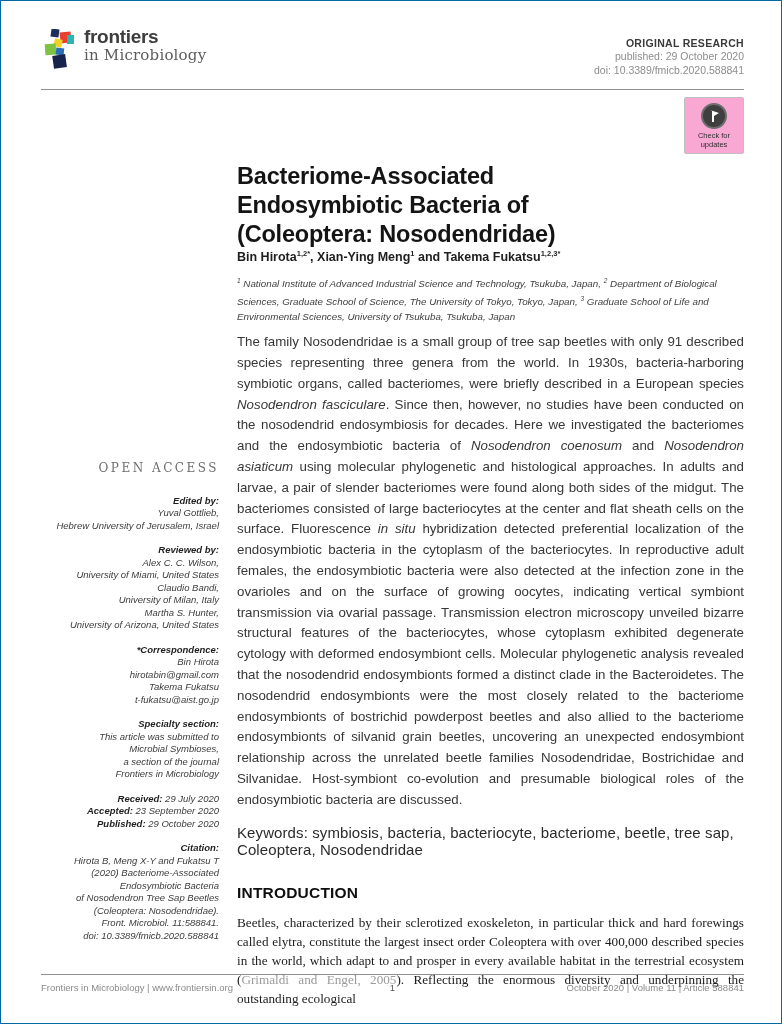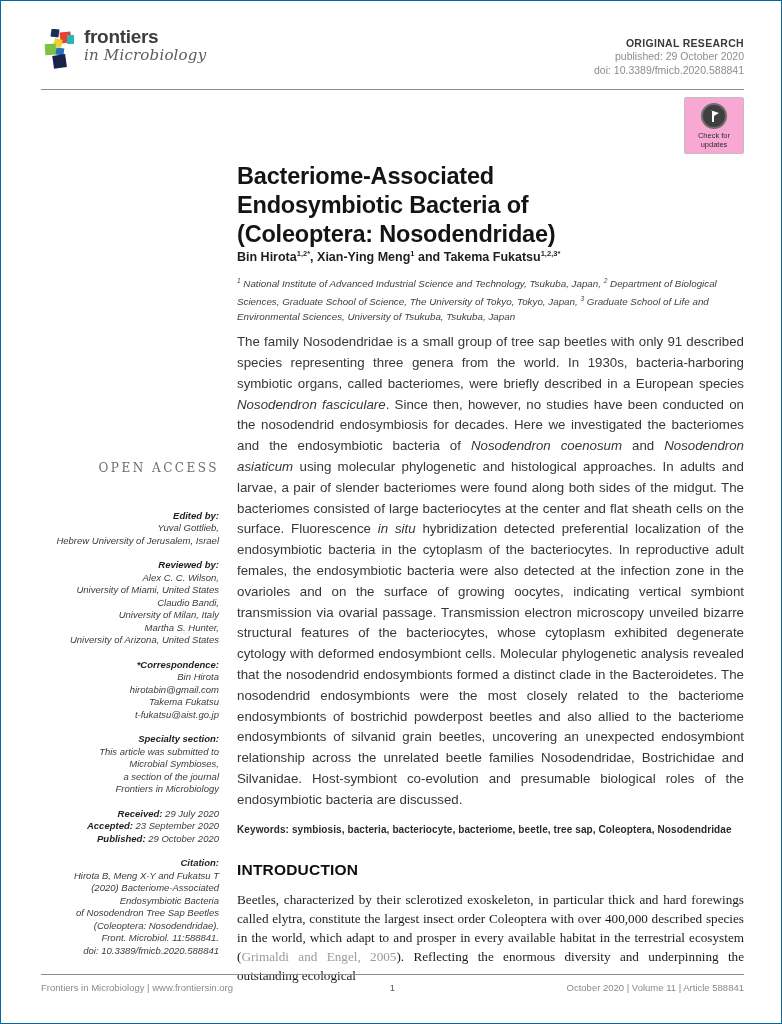--- a/index.html
+++ b/index.html
@@ -5,51 +5,51 @@
   * { margin:0; padding:0; box-sizing:border-box; }
   html,body { background:#fff; }
   body { width:782px; height:1024px; font-family:"Liberation Sans", sans-serif; color:#222; }
   .page { position:relative; width:782px; height:1024px; background:#fff; border:1px solid #0369a1; padding:26px 37px 0 40px; overflow:hidden; }
 
   
   .hdr { display:flex; justify-content:space-between; align-items:flex-start; padding-bottom:12px; border-bottom:1px solid #8f8f8f; }
   .logo { display:flex; align-items:flex-start; gap:7px; }
   .logo svg { margin-top:2px; }
   .logo-name { font-size:19px; font-weight:bold; color:#3d3d3d; line-height:19px; letter-spacing:-0.3px; }
-  .logo-sub { font-size:15px; color:#5c5c5c; line-height:18px; font-family:"DejaVu Serif", serif; letter-spacing:0.2px;font-style:italic; }
+  .logo-sub { font-size:15px; color:#5c5c5c; line-height:18px; font-family:"DejaVu Serif", serif; letter-spacing:0.2px; }
   .pubinfo { text-align:right; padding-top:10px; }
   .pub-type { font-size:10.5px; font-weight:bold; color:#3a3a3a; letter-spacing:0.3px;text-align:right; }
   .pub-line { font-size:10.5px; color:#8d8d8d; line-height:14px; }
 
   
   .badge { position:absolute; top:96px; right:37px; width:60px; padding:5px 3px 4px; border:1px solid #bfbfbf; background:#f9a8d4; text-align:center; border-radius:2px; cursor:pointer; }
   .badge-circle { width:26px; height:26px; margin:0 auto 3px; }
   .badge-txt { font-size:7.5px; line-height:8.5px; color:#2e2e2e; }
 
   
   .cols { display:flex; margin-top:72px; }
   .sidebar { width:178px; flex-shrink:0; text-align:right; font-style:italic; font-size:9.5px; line-height:12.5px; color:#3c3c3c; padding-top:300px; }
-  .open-access { font-style:normal; font-size:12px; letter-spacing:2.5px; color:#6d6d6d; margin-bottom:35px; font-family:"DejaVu Serif", serif; }
+  .open-access { font-style:normal; font-size:12px; letter-spacing:2.5px; color:#6d6d6d; margin-bottom:20px; font-family:"DejaVu Serif", serif; }
   .sgroup { margin-bottom:12px; }
   .slabel { font-weight:bold; color:#1f1f1f; }
   .sline { display:block; }
   .semail { color:#3c3c3c; text-decoration:none; }
 
   .main { margin-left:18px; width:509px; }
 
   
   .title { font-size:23.5px; font-weight:bold; line-height:29px; color:#141414; letter-spacing:-0.2px; }
   .authors { font-size:12.5px; font-weight:bold; color:#1e1e1e; }
   .authors sup { font-size:7.5px; font-weight:bold; }
   .affils { margin-top:10px; font-size:9.8px; font-style:italic; color:#3f3f3f; line-height:14.5px; }
   .affils sup { font-size:6.5px; }
 
   
   .abstract { margin-top:8px; font-size:13.3px; line-height:20.8px; text-align:justify; color:#373737; }
-  .keywords { margin-top:13px; font-size:10px; font-weight:bold; color:#2b2b2b; letter-spacing:0.1px; }
+  .keywords { margin-top:13px; font-size:15px; font-weight:normal; color:#2b2b2b; letter-spacing:0.1px; }
 
   
   .intro-h { margin-top:26px; font-size:15.5px; font-weight:bold; color:#0e0e0e; letter-spacing:0.2px; }
   .intro-p { margin-top:11px; font-family:"Liberation Serif", serif; font-size:13.2px; line-height:19px; text-align:justify; color:#1c1c1c; }
   .cite { color:#9b9b9b; cursor:pointer; }
 
   
   .ftr { position:absolute; left:40px; right:37px; bottom:30px; border-top:1px solid #8f8f8f; padding-top:7px; display:flex; justify-content:space-between; font-size:9.5px; color:#8a8a8a; }
   .ftr .pageno { position:absolute; left:0; right:0; text-align:center; color:#5a5a5a; }
 </style>

